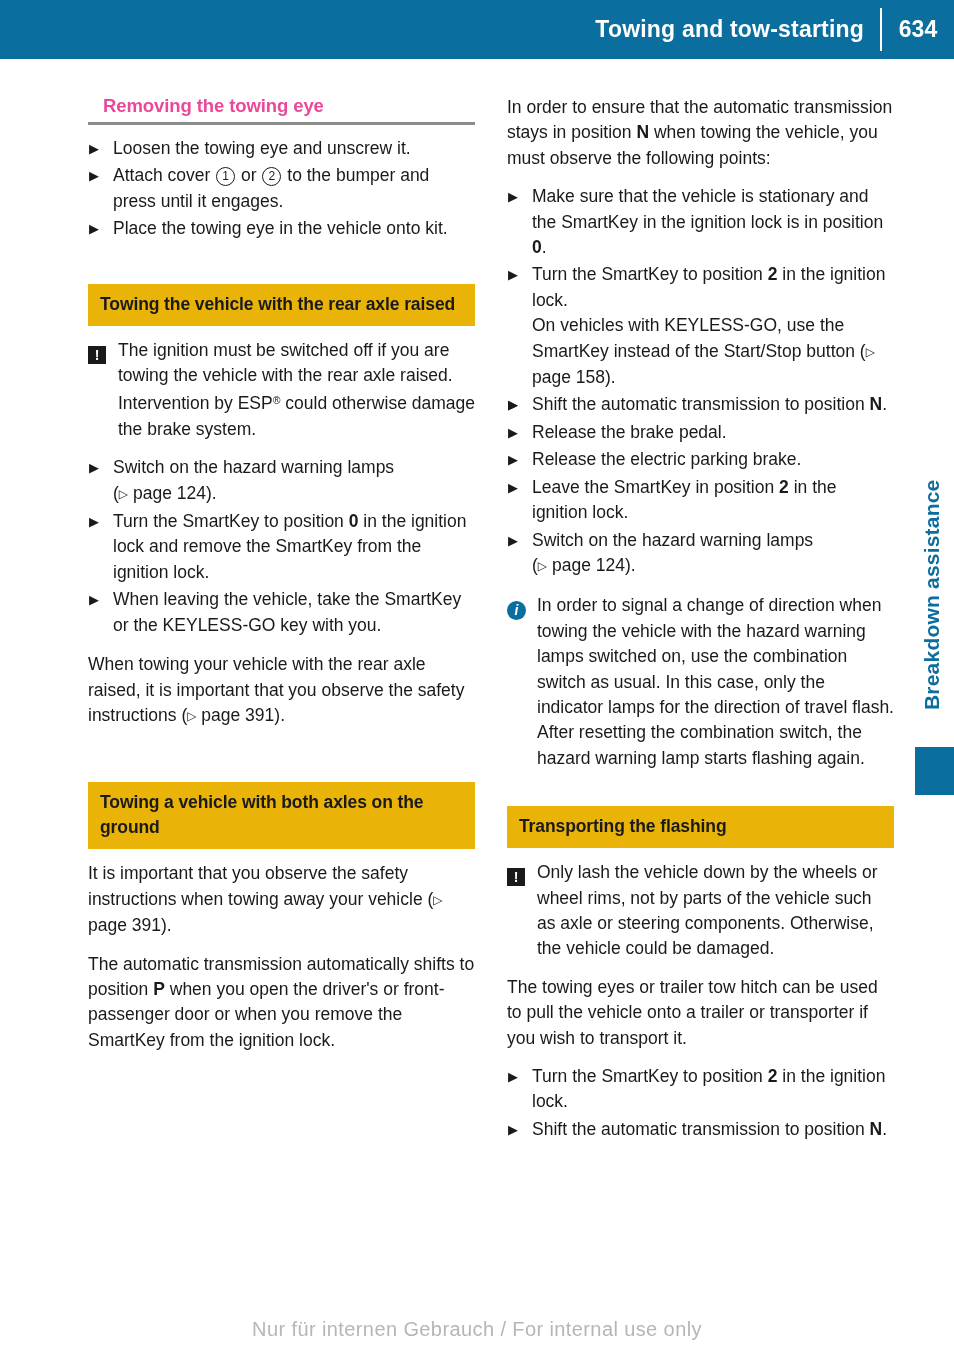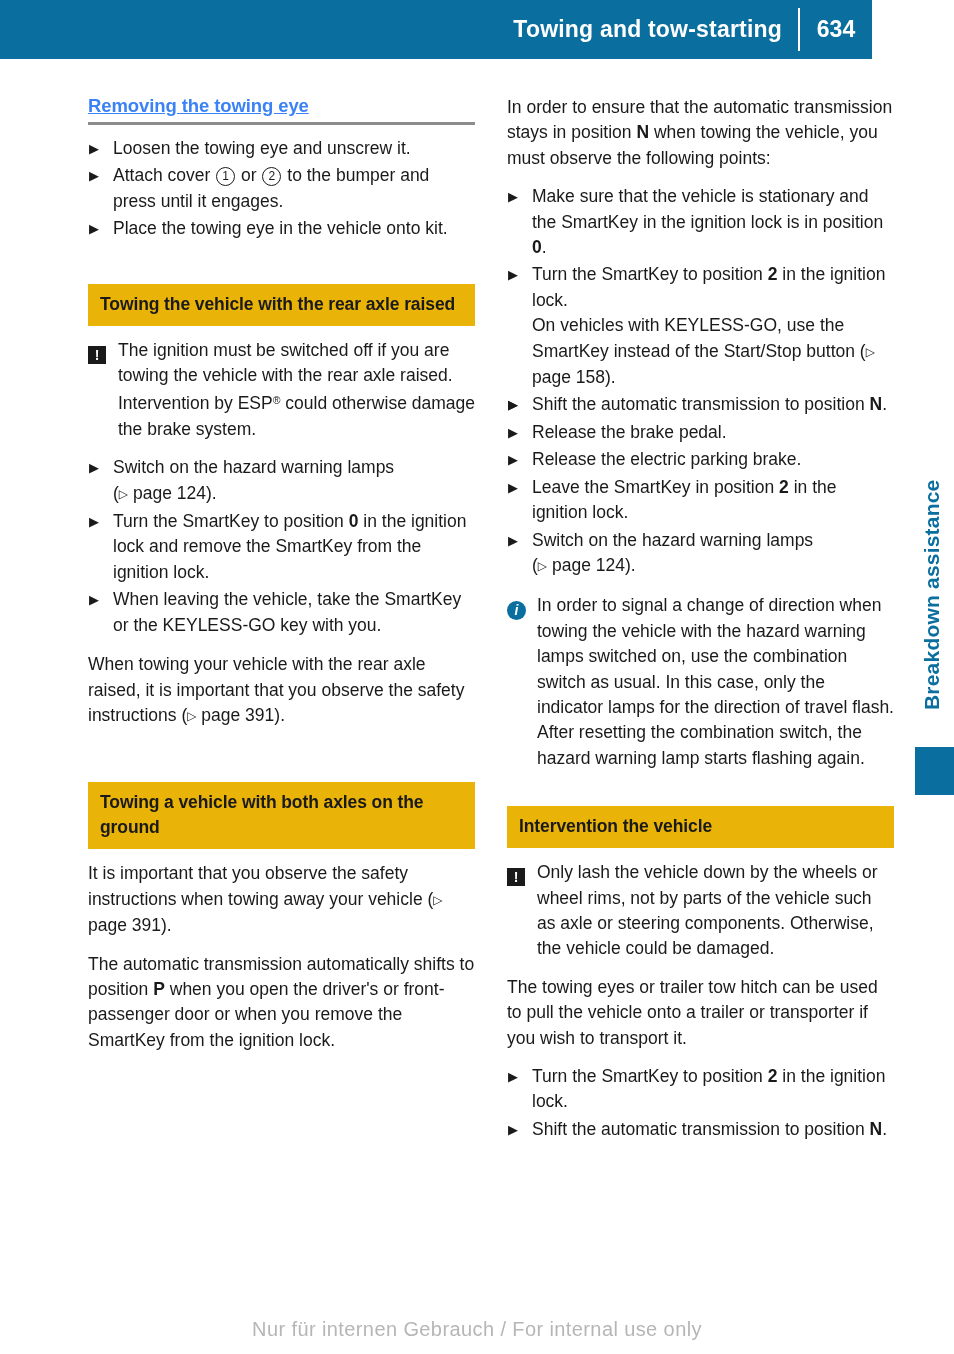--- a/index.html
+++ b/index.html
@@ -13,21 +13,21 @@
     position: relative;
     font-family: "Liberation Sans", sans-serif;
     color: #1a1a1a;
     overflow: hidden;
   }
 
   
   .header-bar {
     position: absolute;
     left: 0; top: 0;
-    width: 872px;
+    width: 954px;
     height: 59px;
     background: #0a6e9e;
   }
   .header-inner {
     position: absolute;
     right: 0; top: 0;
     height: 59px;
     display: flex;
     align-items: center;
   }
@@ -65,24 +65,23 @@
     top: 36px;
     width: 387px;
   }
   .col-left  { left: 88px; }
   .col-right { left: 507px; }
 
   
   .h-plain {
     font-size: 18.5px;
     font-weight: bold;
-    color: #3b82f6;
-    margin: 0 0 5px 0;
+    color: #ec4899;
+    margin: 0 0 5px 15px;
     letter-spacing: -0.1px;
-    text-decoration: underline;
   }
   .h-rule {
     height: 3px;
     background: #8c8c8c;
     margin: 0 0 11px 0;
   }
   .h-box {
     background: #eab308;
     color: #1a1a1a;
     font-size: 17.5px;
@@ -330,21 +329,21 @@
     </div>
 
     <div class="gap-sm"></div>
 
     <div class="note">
       <span class="glyph"><span class="ic-info">i</span></span><span>In order to signal a change of direction when towing the vehicle with the hazard warning lamps switched on, use the combination switch as usual. In this case, only the indicator lamps for the direction of travel flash. After resetting the combination switch, the hazard warning lamp starts flashing again.</span>
     </div>
 
     <div class="gap-md"></div>
 
-    <h2 class="h-box">Intervention the vehicle</h2>
+    <h2 class="h-box">Transporting the flashing</h2>
     <div class="gap-sm"></div>
 
     <div class="note">
       <span class="glyph"><span class="ic-warn">!</span></span><span>Only lash the vehicle down by the wheels or wheel rims, not by parts of the vehicle such as axle or steering components. Otherwise, the vehicle could be damaged.</span>
     </div>
 
     <p class="para">The towing eyes or trailer tow hitch can be used to pull the vehicle onto a trailer or transporter if you wish to transport it.</p>
 
     <div class="bullet">
       <span class="tri">▶</span><span>Turn the SmartKey to position </span><span class="bk">2</span><span> in the ignition lock.</span>

